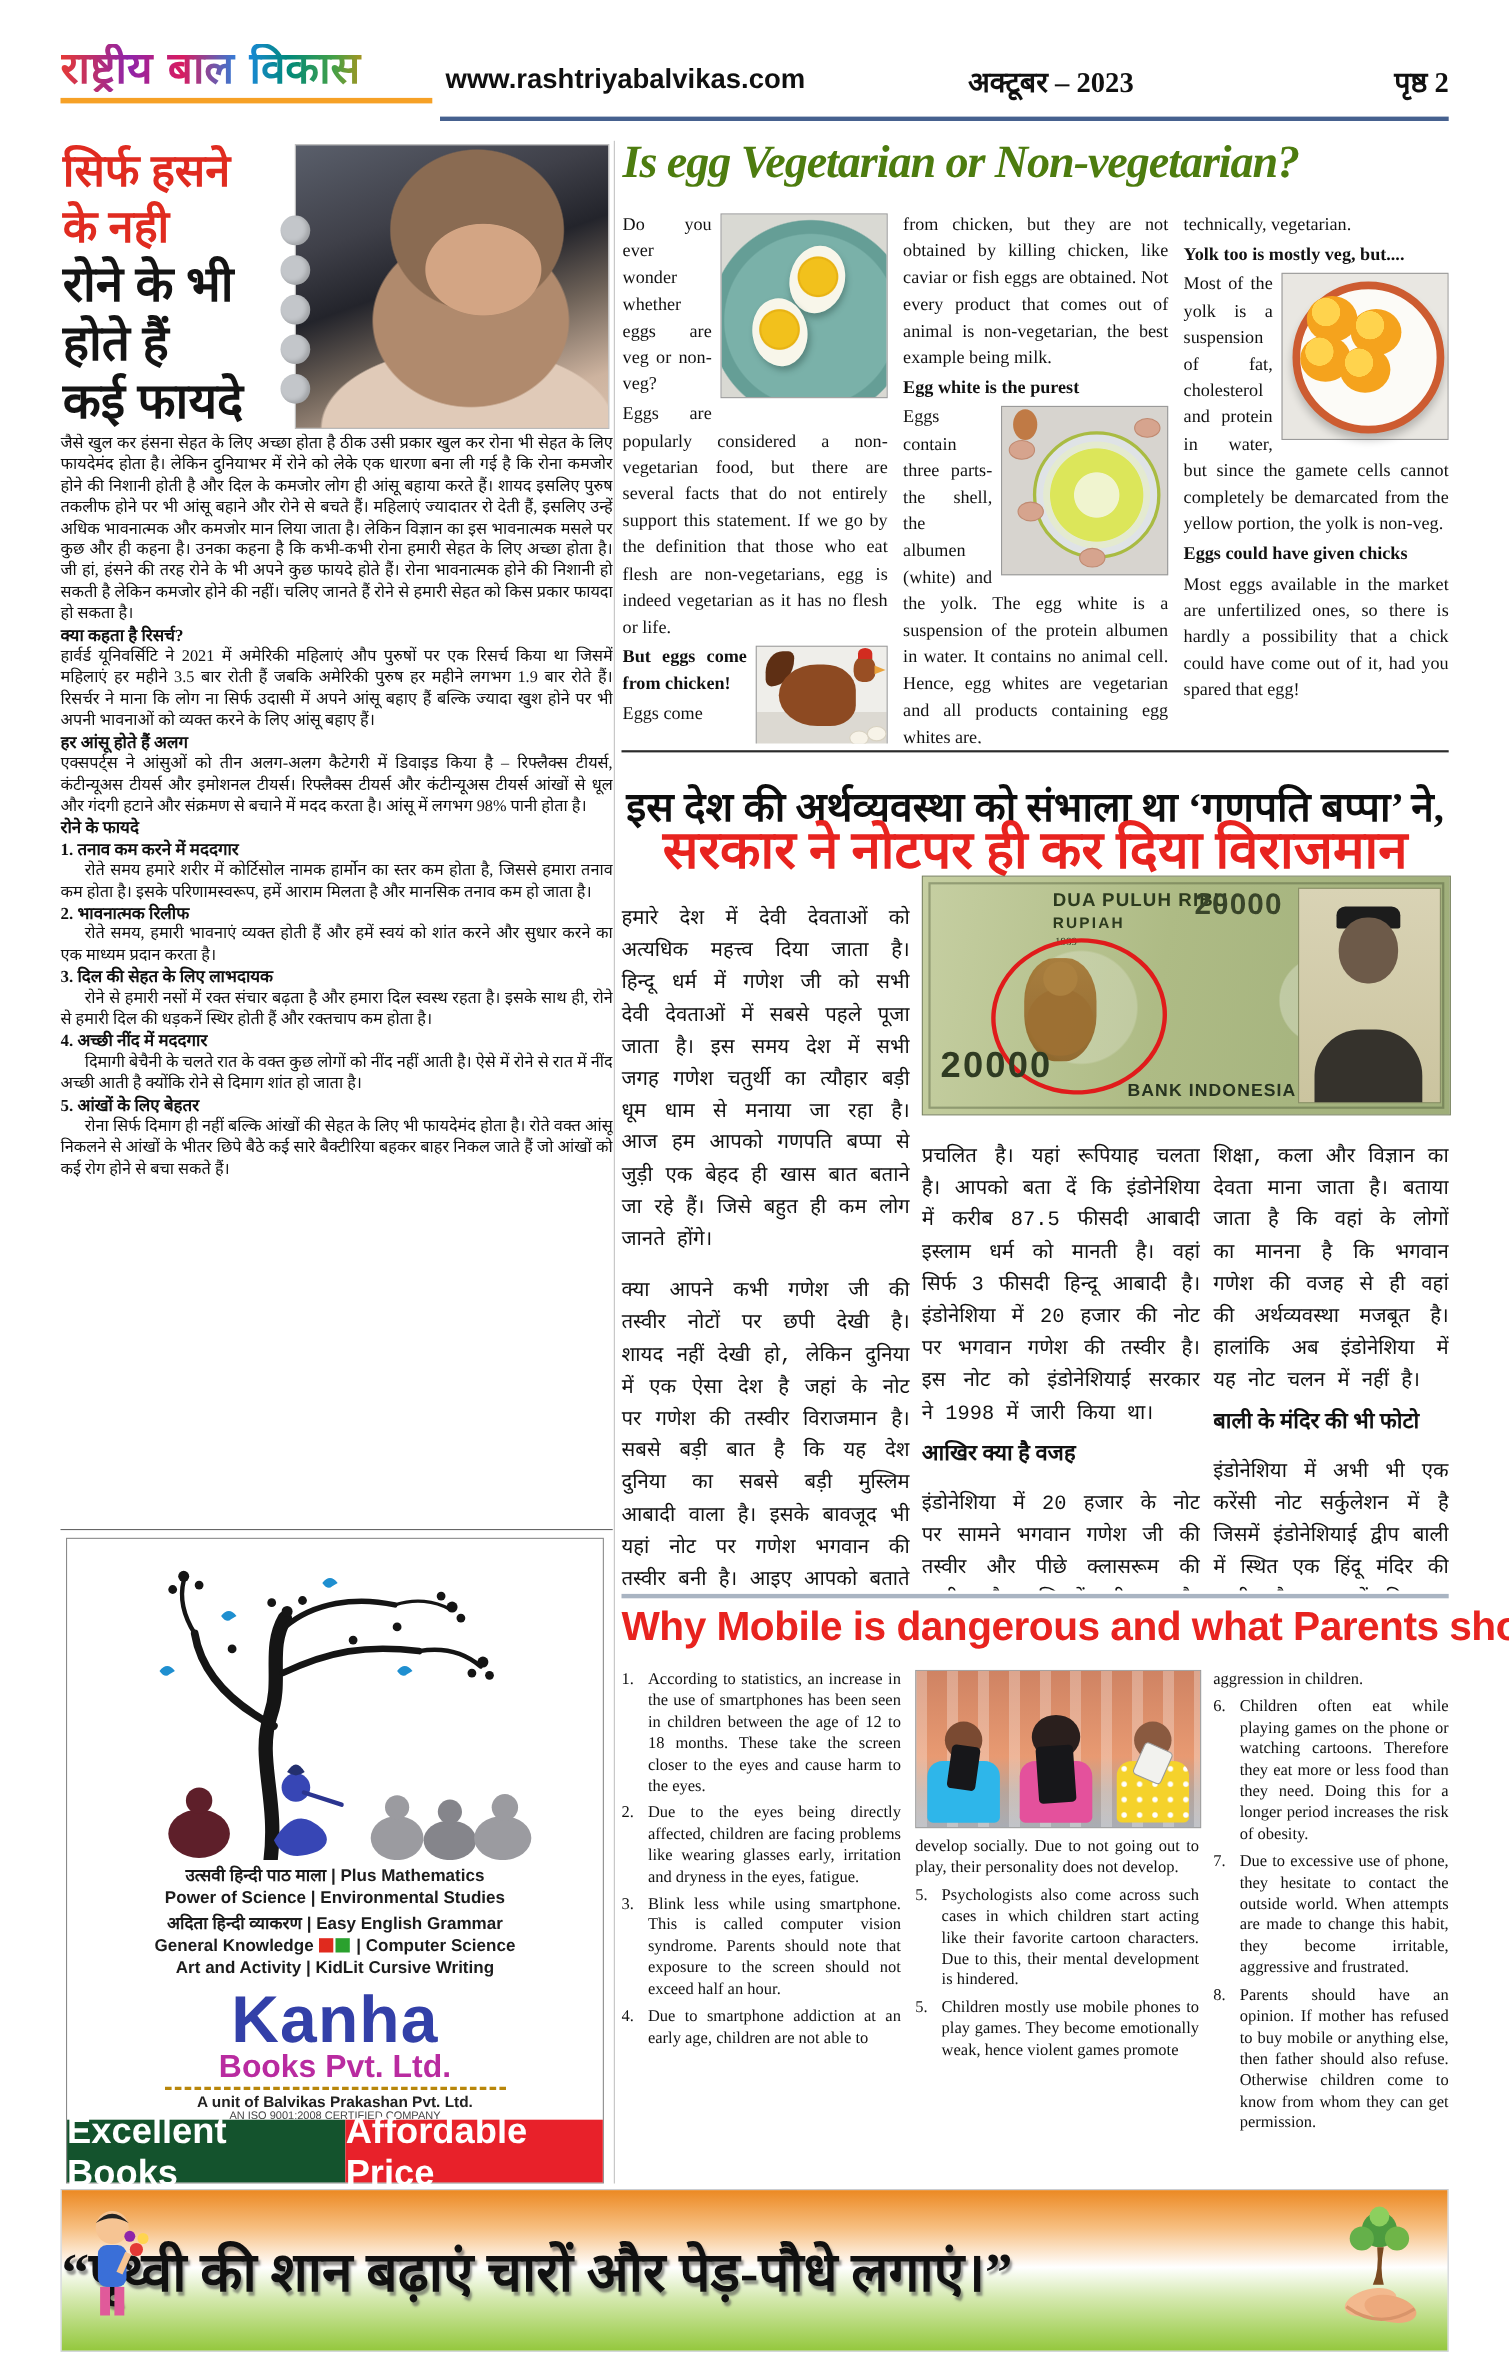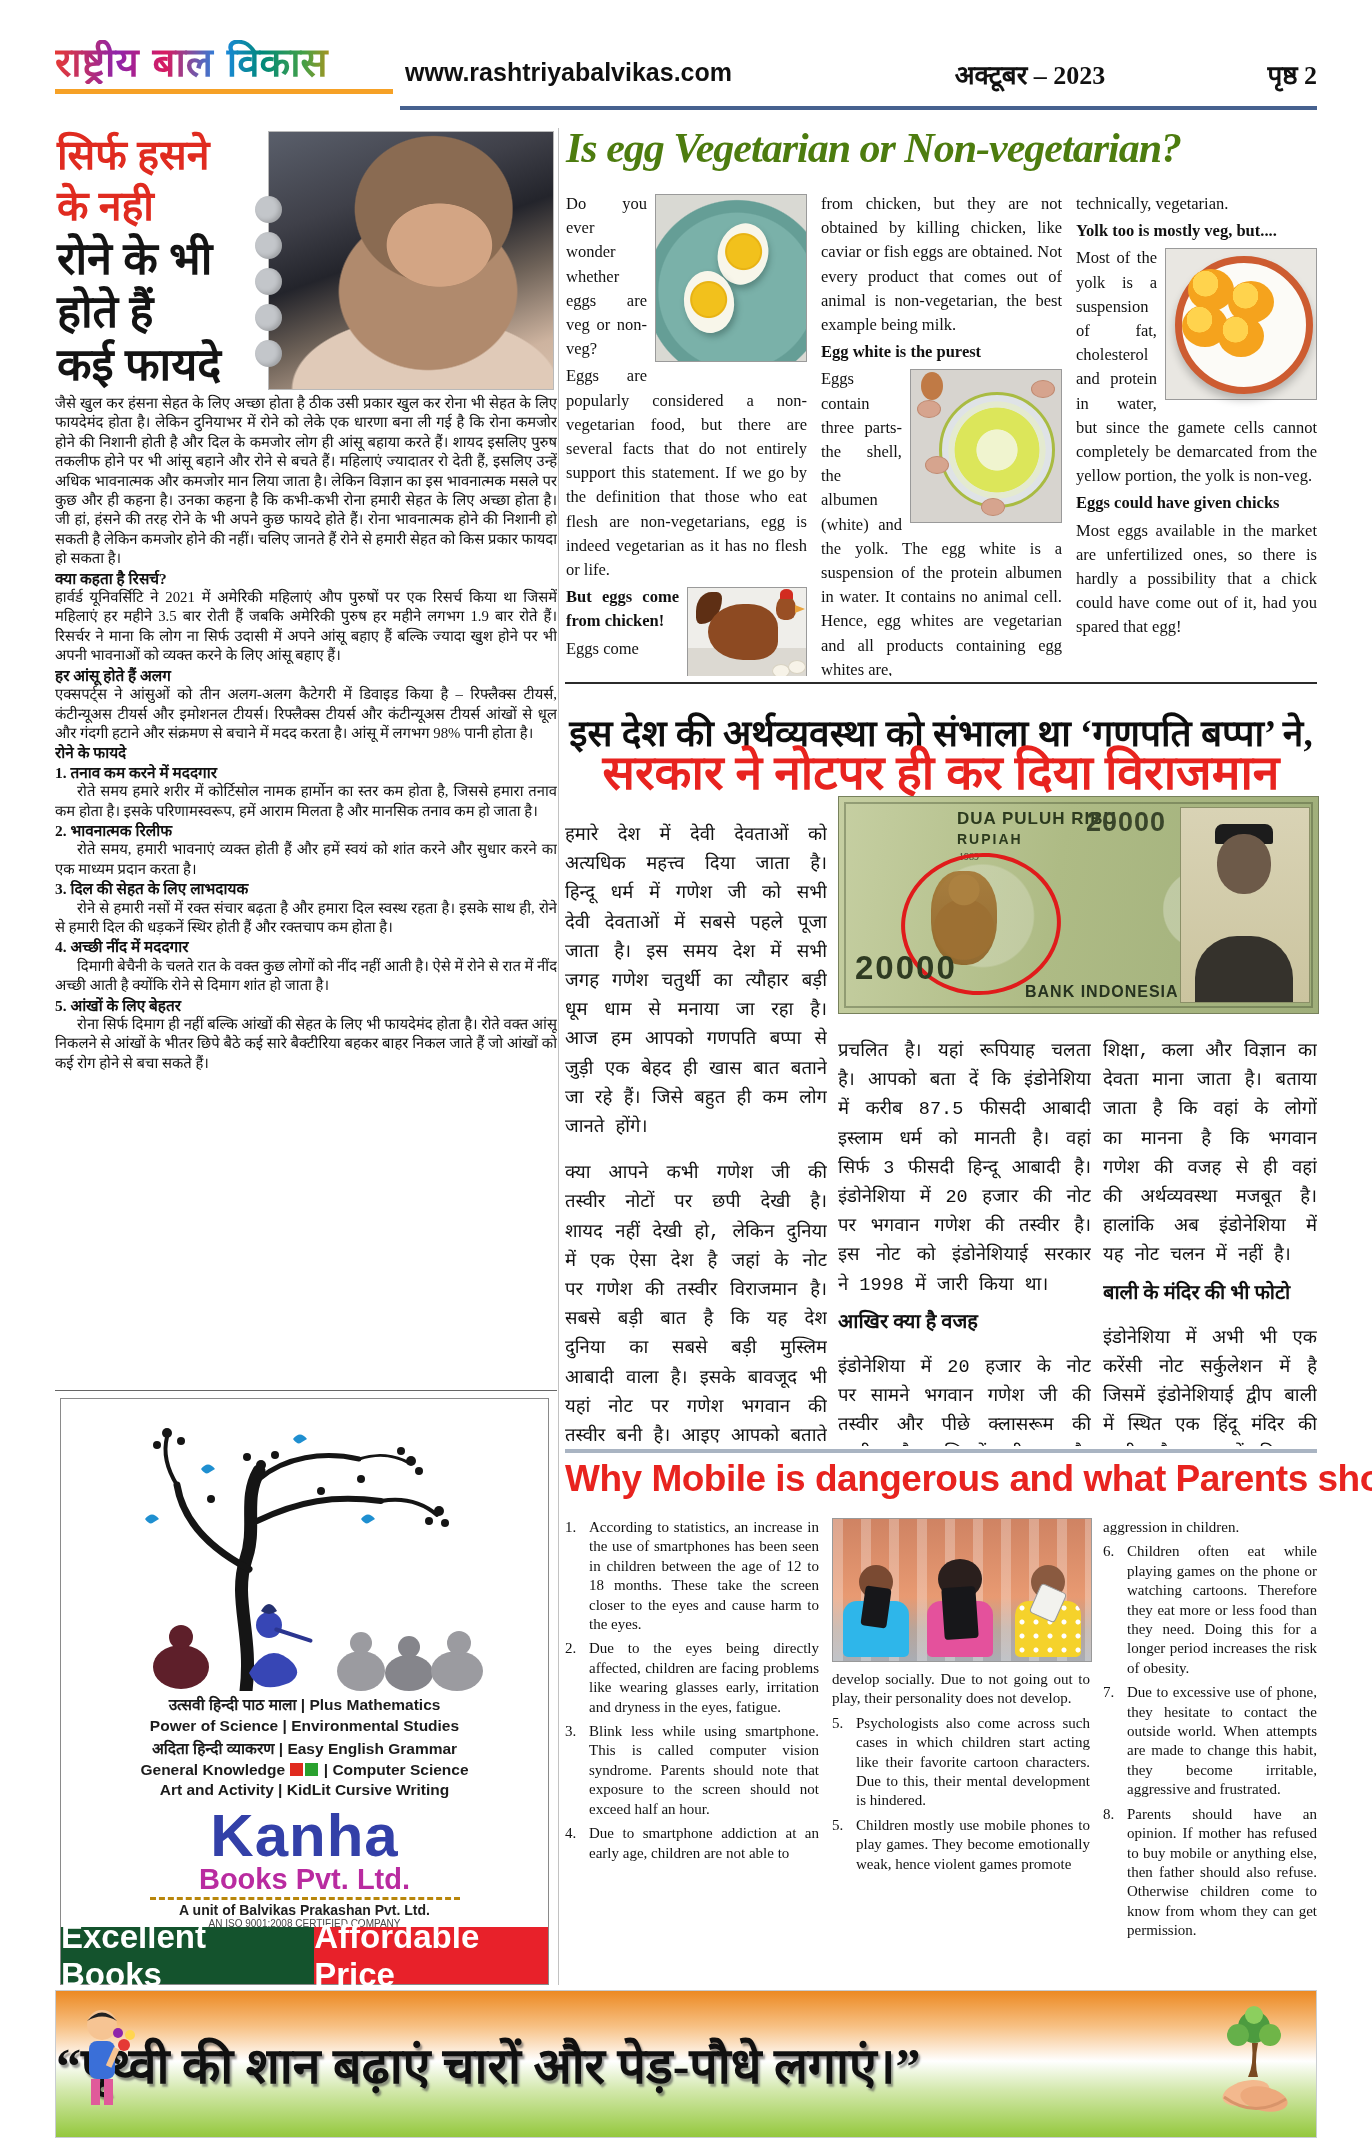--- a/index.html
+++ b/index.html
@@ -7,21 +7,21 @@
         font-family:"Liberation Serif",serif;color:#111;}
   .abs{position:absolute;}
 
   
   #logo-wrap{left:55px;top:40px;width:345px;}
   #logo-text{font-family:"DejaVu Sans",sans-serif;font-weight:bold;font-size:40px;line-height:1.1;
     background:linear-gradient(90deg,#e53935 0%,#8e24aa 18%,#d81b60 32%,#1e88e5 48%,#00897b 60%,#43a047 72%,#fb8c00 86%,#827717 100%);
     -webkit-background-clip:text;background-clip:text;color:transparent;white-space:nowrap;}
   #logo-underline{width:338px;height:5px;background:#f6a126;margin-top:5px;}
   #hdr-website{left:405px;top:58px;font-family:"Liberation Sans",sans-serif;font-weight:bold;font-size:25px;color:#101010;}
-  #hdr-date{left:880px;top:56px;width:300px;text-align:center;font-weight:bold;font-size:26px;}
+  #hdr-date{left:880px;top:56px;width:300px;text-align:left;font-weight:bold;font-size:26px;}
   #hdr-page{right:55px;top:56px;font-weight:bold;font-size:26px;}
   #hdr-rule{left:400px;top:106px;width:917px;height:4px;background:#46618f;}
   #vdiv{left:558px;top:128px;width:1px;height:1857px;background:#c2c2c2;}
 
   
   #cry-title{left:57px;top:130px;width:215px;}
   .cry-red{color:#e02b20;font-weight:bold;font-size:41px;line-height:1.25;}
   .cry-black{color:#141414;font-weight:bold;font-size:45px;line-height:1.18;}
   #cry-photo{left:268px;top:131px;width:284px;height:257px;border:1px solid #b9b9b9;overflow:visible;
     background:

